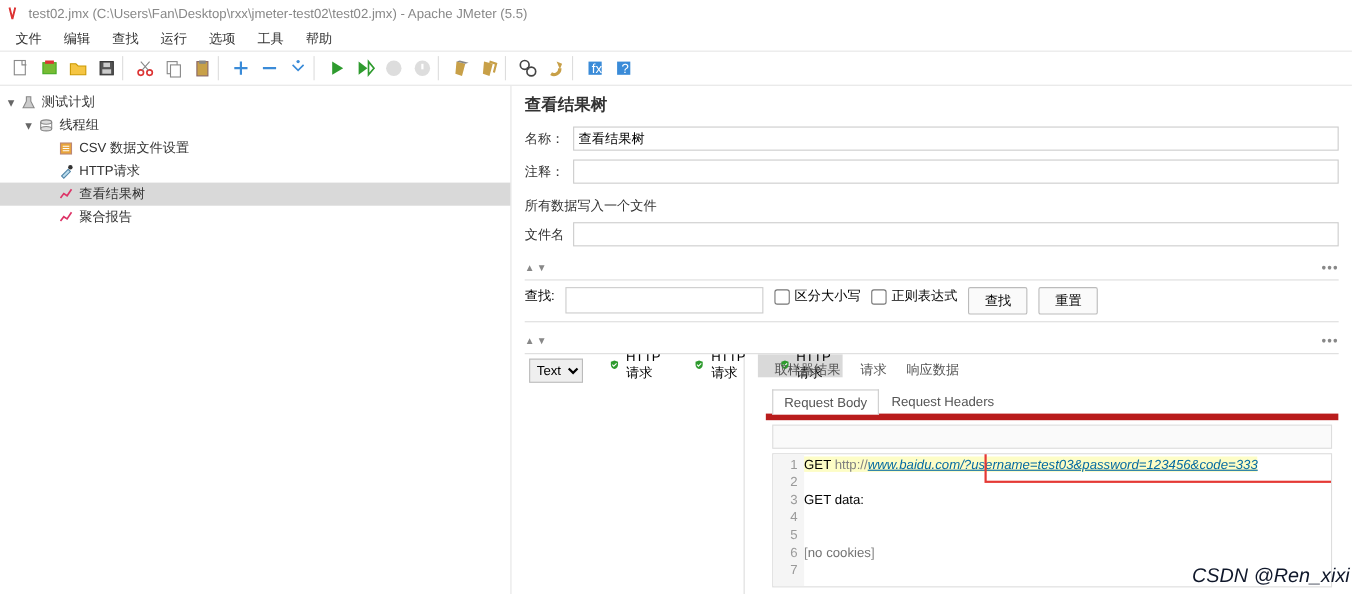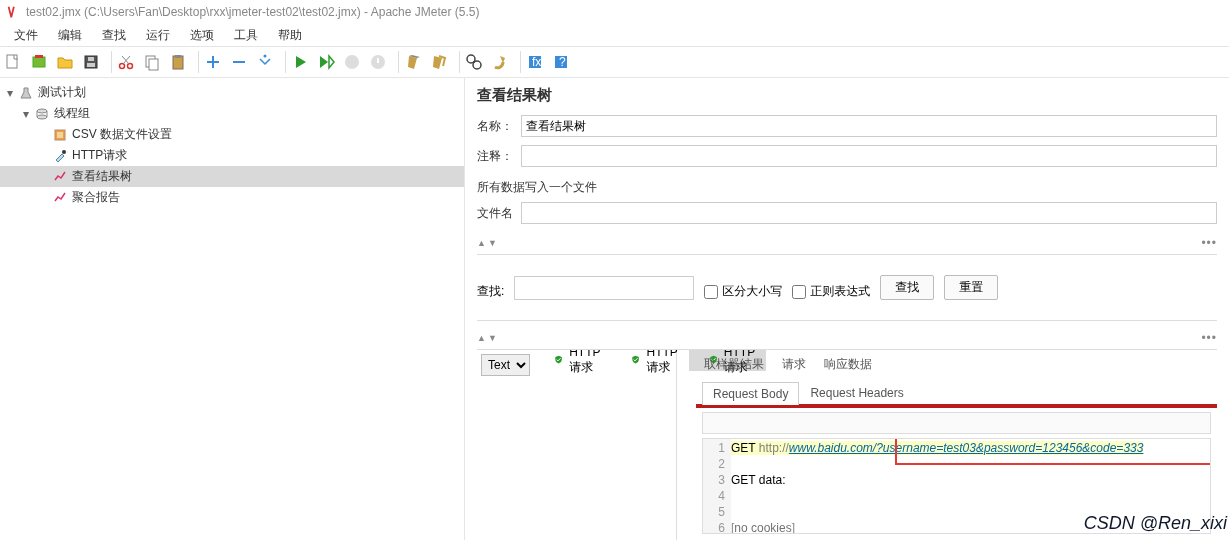--- a/index.html
+++ b/index.html
@@ -2,53 +2,53 @@
 <html><head>
 <meta charset="utf-8">
 <style>
 * { box-sizing: border-box; font-family: "Microsoft YaHei", "Segoe UI", sans-serif; font-size: 12px; margin: 0; padding: 0; }
 body { background: #fff; width: 1229px; height: 540px; overflow: hidden; position: relative; }
 .titlebar { height: 24px; display: flex; align-items: center; padding: 0 6px; color: #888; gap: 6px; }
 .titlebar-icon { width: 14px; height: 14px; display: inline-block; }
 .menubar { height: 22px; display: flex; align-items: center; padding: 0 4px; gap: 0; color: #333; }
 .menubar span { padding: 2px 10px; cursor: default; }
 .toolbar { height: 32px; display: flex; align-items: center; padding: 2px 4px; border-top: 1px solid #e5e5e5; border-bottom: 1px solid #e5e5e5; gap: 2px; }
-.tbtn { width: 24px; height: 24px; display: flex; align-items: center; justify-content: flex-start; border-radius: 2px; }
+.tbtn { width: 24px; height: 24px; display: flex; align-items: center; justify-content: flex-end; border-radius: 2px; }
 .sep { width: 1px; height: 22px; background: #ddd; margin: 0 3px; }
 .content { display: flex; height: calc(100% - 78px); }
 .tree { width: 465px; border-right: 1px solid #e5e5e5; padding: 4px 0; }
 .tree-row { display: flex; align-items: center; height: 21px; padding-left: 4px; gap: 2px; }
 .tree-row.selected { background: #d9d9d9; }
 .twisty { width: 12px; display: inline-flex; justify-content: center; color: #666; }
 .node-icon { width: 16px; height: 16px; display: inline-flex; align-items: center; justify-content: center; }
 .node-label { color: #333; padding-left: 2px; }
 .right { flex: 1; display: flex; flex-direction: column; padding: 8px 12px 0 12px; overflow: hidden; }
 .panel-title { font-size: 15px; font-weight: 600; color: #333; margin-bottom: 10px; }
 .row { display: flex; align-items: center; margin-bottom: 8px; gap: 8px; }
 .row label { color: #333; flex: 0 0 auto; }
 .row input[type=text] { flex: 1; border: 1px solid #ccc; padding: 2px 4px; height: 22px; background: #fff; }
 .group-title { color: #333; margin: 4px 0 6px 0; }
 .expander-bar { display: flex; align-items: center; height: 14px; margin: 4px 0; }
 .expander-tri { font-size: 9px; color: #888; margin-right: 2px; }
 .dots { margin-left: auto; color: #888; letter-spacing: 1px; }
-.search-row { display: flex; align-items: flex-end; gap: 10px; padding: 20px 0; border-top: 1px solid #ddd; border-bottom: 1px solid #ddd; margin-bottom: 6px; }
+.search-row { display: flex; align-items: flex-start; gap: 10px; padding: 6px 0; border-top: 1px solid #ddd; border-bottom: 1px solid #ddd; margin-bottom: 6px; }
 .search-row input[type=text] { width: 180px; border: 1px solid #ccc; padding: 3px 4px; height: 24px; }
 .chk { display: flex; align-items: center; gap: 4px; }
 .chk input { width: 14px; height: 14px; }
 .btn { border: 1px solid #bbb; background: #fafafa; padding: 3px 14px; border-radius: 2px; }
 .lower { display: flex; flex: 1; border-top: 1px solid #ddd; overflow: hidden; }
 .result-left { width: 200px; border-right: 1px solid #ddd; display: flex; flex-direction: row; }
 .result-left select { margin: 4px; border: 1px solid #bbb; padding: 2px; height: 22px; }
 .sample-row { display: flex; align-items: center; gap: 6px; padding: 2px 6px 2px 20px; height: 21px; }
 .sample-row.selected { background: #d9d9d9; }
 .shield { width: 14px; height: 14px; }
 .result-right { flex: 1; display: flex; flex-direction: column; overflow: hidden; margin-left: 19px; }
 .tabs1 { display: flex; gap: 14px; padding: 4px 6px 0 6px; color: #555; }
 .tabs1 span { padding: 2px 2px 4px 2px; }
-.tabs2 { display: flex; gap: 0; padding: 4px 6px 0 6px; border-bottom: 4px solid #b91c1c; color: #555; }
+.tabs2 { display: flex; gap: 0; padding: 4px 6px 0 6px; border-bottom: 6px solid #b91c1c; color: #555; }
 .tabs2 span { padding: 4px 10px; border: 1px solid transparent; border-bottom: none; }
 .tabs2 span.active { border-color: #ccc; background: #fff; position: relative; top: 1px; }
 .toolbar2 { height: 22px; border: 1px solid #ddd; margin: 4px 6px; background: #fafafa; }
 .code { flex: 1; margin: 0 6px 6px 6px; border: 1px solid #ddd; position: relative; display: flex; font-family: Consolas, monospace; overflow: hidden; }
 .gutter { width: 28px; background: #f5f5f5; text-align: right; padding: 2px 6px; color: #999; }
 .gutter div { height: 16px; }
 .code-body { flex: 1; padding: 2px 0; position: relative; }
 .code-body div { height: 16px; white-space: pre; }
 .hl { background: #fdfdc6; display: inline-block; }
 .url-link { color: #0369a1; text-decoration: underline; font-style: italic; }

